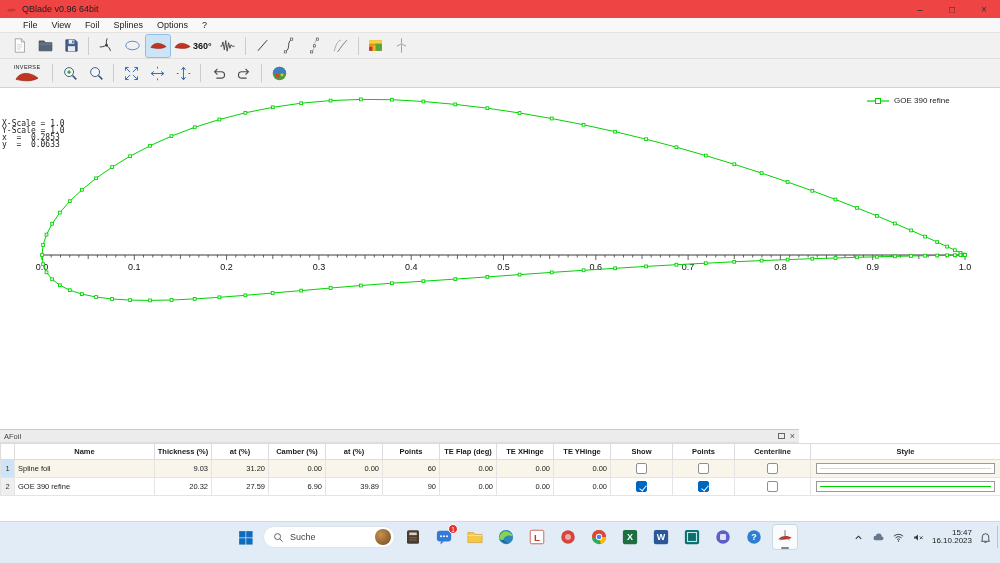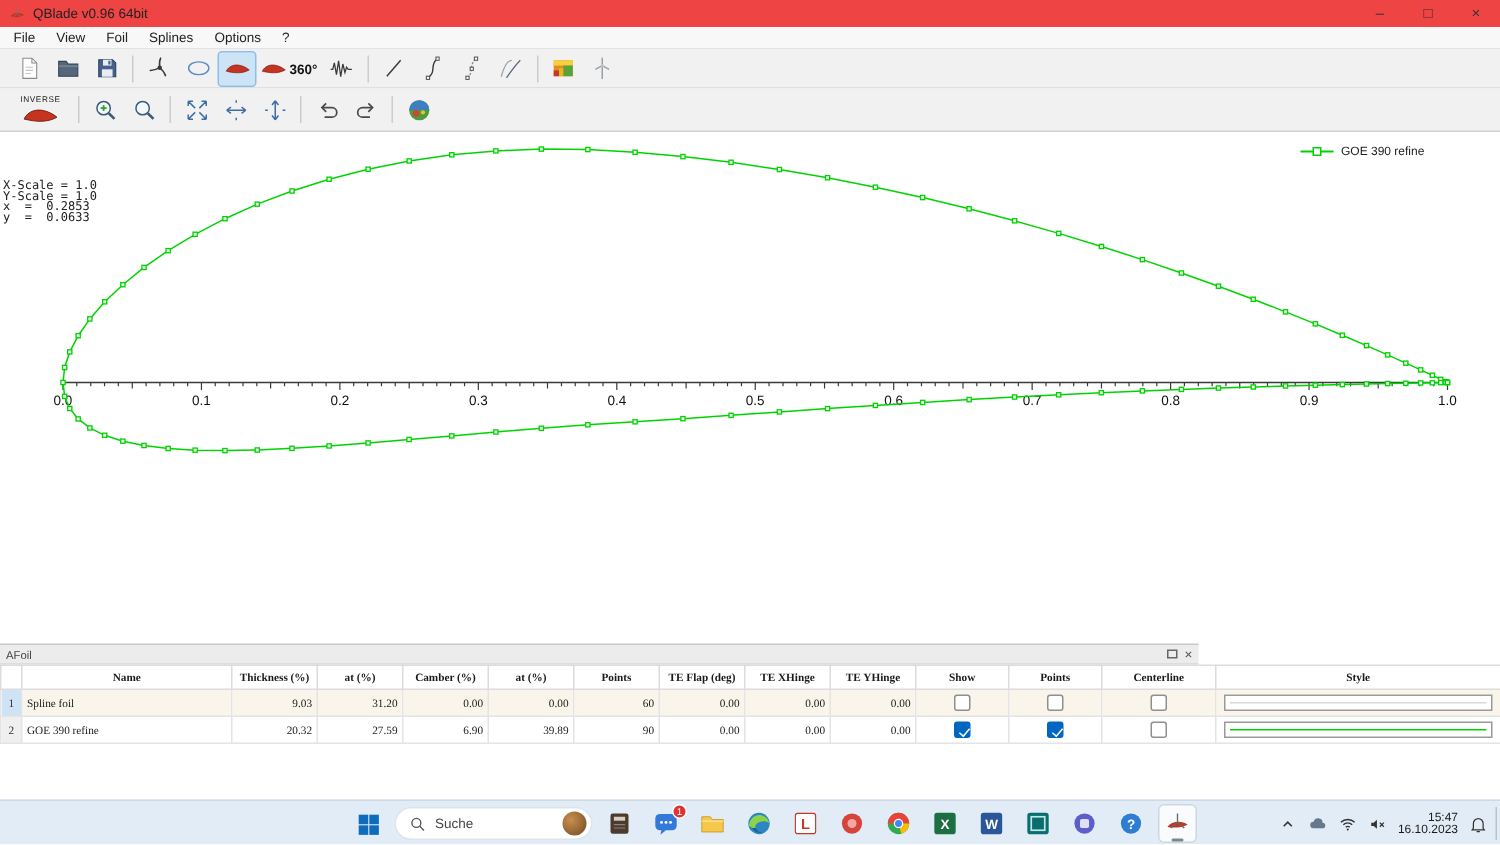--- a/index.html
+++ b/index.html
@@ -8,21 +8,21 @@
   #app { position:relative; width:1000px; height:563px; background:#fff; overflow:hidden; }
 
   
   .titlebar { height:18px; background:#ef4444; display:flex; align-items:center; padding-left:6px; gap:5px; }
   .title-icon svg { width:11px; height:11px; display:block; }
   .title-text { font-size:9px; color:#222; }
   .win-controls { margin-left:auto; display:flex; height:18px; }
   .win-btn { width:32px; height:18px; display:flex; align-items:center; justify-content:center; font-size:10px; color:#333; }
 
   
-  .menubar { height:15px; background:#f8f8f8; border-bottom:1px solid #e3e3e3; display:flex; align-items:center; padding-left:2px; }
+  .menubar { height:15px; background:#f8f8f8; border-bottom:1px solid #e3e3e3; display:flex; align-items:center; padding-left:16px; }
   .menu-item { padding:0 7px; font-size:9px; color:#222; }
 
   
   .toolbar { background:#f1f1f1; display:flex; align-items:center; padding-left:6px; }
   #toolbar-main { height:26px; border-bottom:1px solid #dfdfdf; }
   #toolbar-foil { height:29px; border-bottom:1px solid #d2d2d2; }
   .icon-btn { min-width:24px; height:22px; display:flex; align-items:center; justify-content:center; border-radius:2px; margin:0 1px; padding:0 2px; }
   .icon-btn svg { width:17px; height:17px; display:block; }
   .icon-btn.active { background:#cde4f7; outline:1px solid #8fbde6; }
   .icon-btn .btn-label { font-size:9px; font-weight:bold; margin-left:2px; color:#111; }
@@ -36,39 +36,39 @@
   #overlay-scale { position:absolute; top:0px; left:2px; font-family:"DejaVu Sans Mono", monospace; font-size:8px; line-height:7px; color:#222;margin-top:32px; }
   #overlay-scale div { white-space:pre; }
   #legend { position:absolute; top:8px; left:866px; display:flex; align-items:center; gap:4px; font-size:8px; color:#222; }
 
   
   #afoil-dock { position:absolute; top:429px; left:0; width:799px; height:68px; background:#fff; border-top:1px solid #c9c9c9; }
   .dock-header { height:13px; background:#ececec; display:flex; align-items:center; padding:0 4px; font-size:7.5px; color:#444; border-bottom:1px solid #ddd; }
   .dock-btns { margin-left:auto; display:flex; align-items:center; gap:5px; color:#555; }
   .dock-btns .float-glyph { width:7px; height:6px; border:1px solid #666; display:inline-block; }
   .dock-btns .close-glyph { font-size:9px; line-height:9px; }
-  #afoil-table { border-collapse:collapse; width:1000px; table-layout:fixed; font-size:7.5px;font-family:Liberation Serif, serif; }
+  #afoil-table { border-collapse:collapse; width:1000px; table-layout:fixed; font-size:7.5px; }
   #afoil-table th { font-weight:bold; height:16px; border:1px solid #dcdcdc; background:#fff; text-align:center; padding:0 2px; overflow:hidden; white-space:nowrap; }
   #afoil-table td { height:18px; border:1px solid #e4e4e4; padding:0 3px; overflow:hidden; white-space:nowrap; background:#fff; }
   #afoil-table td.numv { text-align:right; }
   #afoil-table td.rownum { background:#efefef; text-align:center; color:#333; padding:0; }
   #afoil-table tr.selected td { background:#faf5ea; }
   #afoil-table tr.selected td.rownum { background:#cfe3f6; }
   .cb { width:11px; height:11px; border:1px solid #8f8f8f; border-radius:2px; margin:0 auto; background:#fff; position:relative; }
   .cb.checked { background:#0067c0; border-color:#0067c0; }
   .cb.checked::after { content:""; position:absolute; left:3.5px; top:1.5px; width:3px; height:6px; border:solid #fff; border-width:0 1.5px 1.5px 0; transform:rotate(40deg); }
   .style-box { height:11px; border:1px solid #9a9a9a; background:#fff; display:flex; align-items:center; padding:0 3px; margin:0 2px; }
   .style-line { height:1.6px; width:100%; }
 
   
   #statusarea { position:absolute; top:497px; left:0; width:1000px; height:36px; background:#fff; }
   #status-text { position:absolute; right:44px; top:18px; font-size:8px; color:#222; }
 
   
-  #taskbar { position:absolute; bottom:0; left:0; width:1000px; height:30px; background:#e2ecf6; border-top:1px solid #cdd9e5;text-decoration:underline; }
+  #taskbar { position:absolute; bottom:0; left:0; width:1000px; height:42px; background:#e2ecf6; border-top:1px solid #cdd9e5;text-decoration:underline; }
   .tb-center { position:absolute; left:232px; top:0; height:30px; display:flex; align-items:center; gap:5px; }
   .tb-app { width:26px; height:26px; border-radius:4px; display:flex; align-items:center; justify-content:center; position:relative; }
   .tb-app svg { width:18px; height:18px; display:block; }
   .tb-app.start svg { width:17px; height:17px; }
   .tb-app.active { background:rgba(255,255,255,.8); box-shadow:inset 0 0 0 1px #ccd7e2; }
   .tb-app.active::after { content:""; position:absolute; bottom:1px; left:9px; width:8px; height:2.5px; border-radius:2px; background:#7a8894; }
   .badge { position:absolute; top:0; right:-1px; background:#d33; color:#fff; font-size:6.5px; min-width:10px; height:10px; border-radius:5px; display:flex; align-items:center; justify-content:center; border:1px solid #fff; }
   #tb-apps { display:flex; align-items:center; gap:5px; }
   .search-pill { height:22px; border-radius:11px; background:#fff; border:1px solid #dde4ec; display:flex; align-items:center; gap:6px; padding:0 3px 0 9px; width:132px; }
   .search-pill svg { width:11px; height:11px; display:block; }

